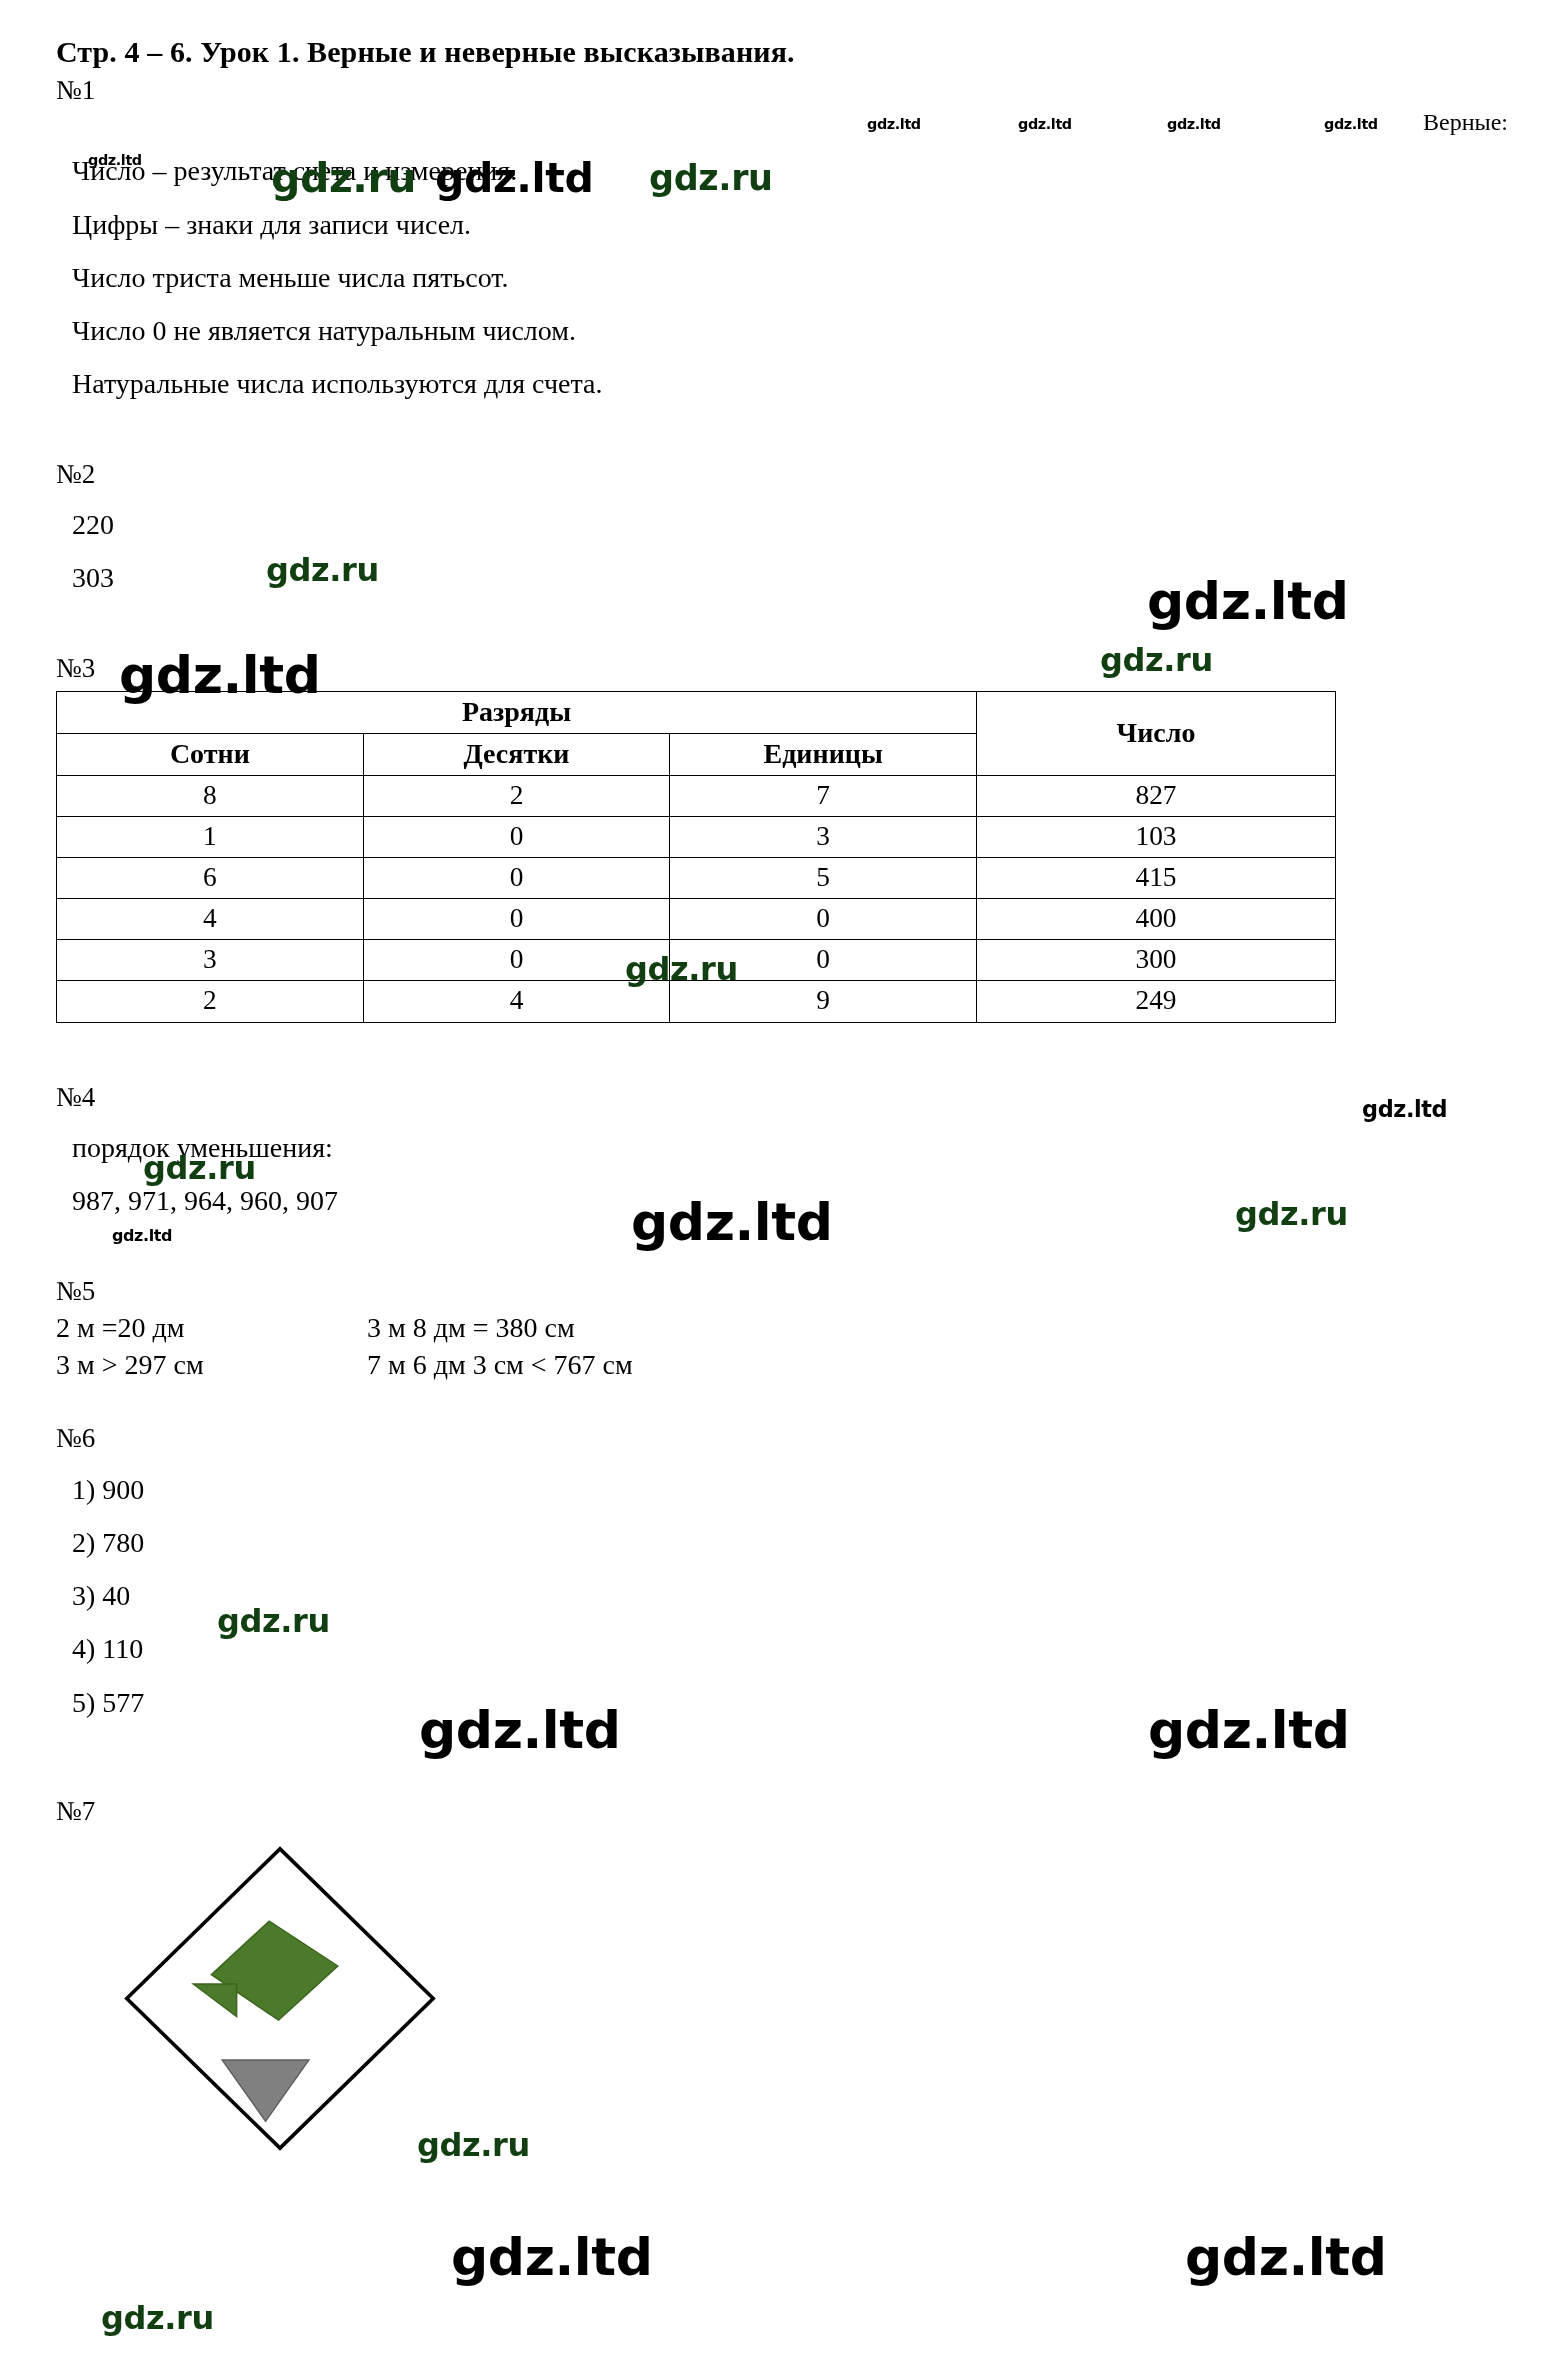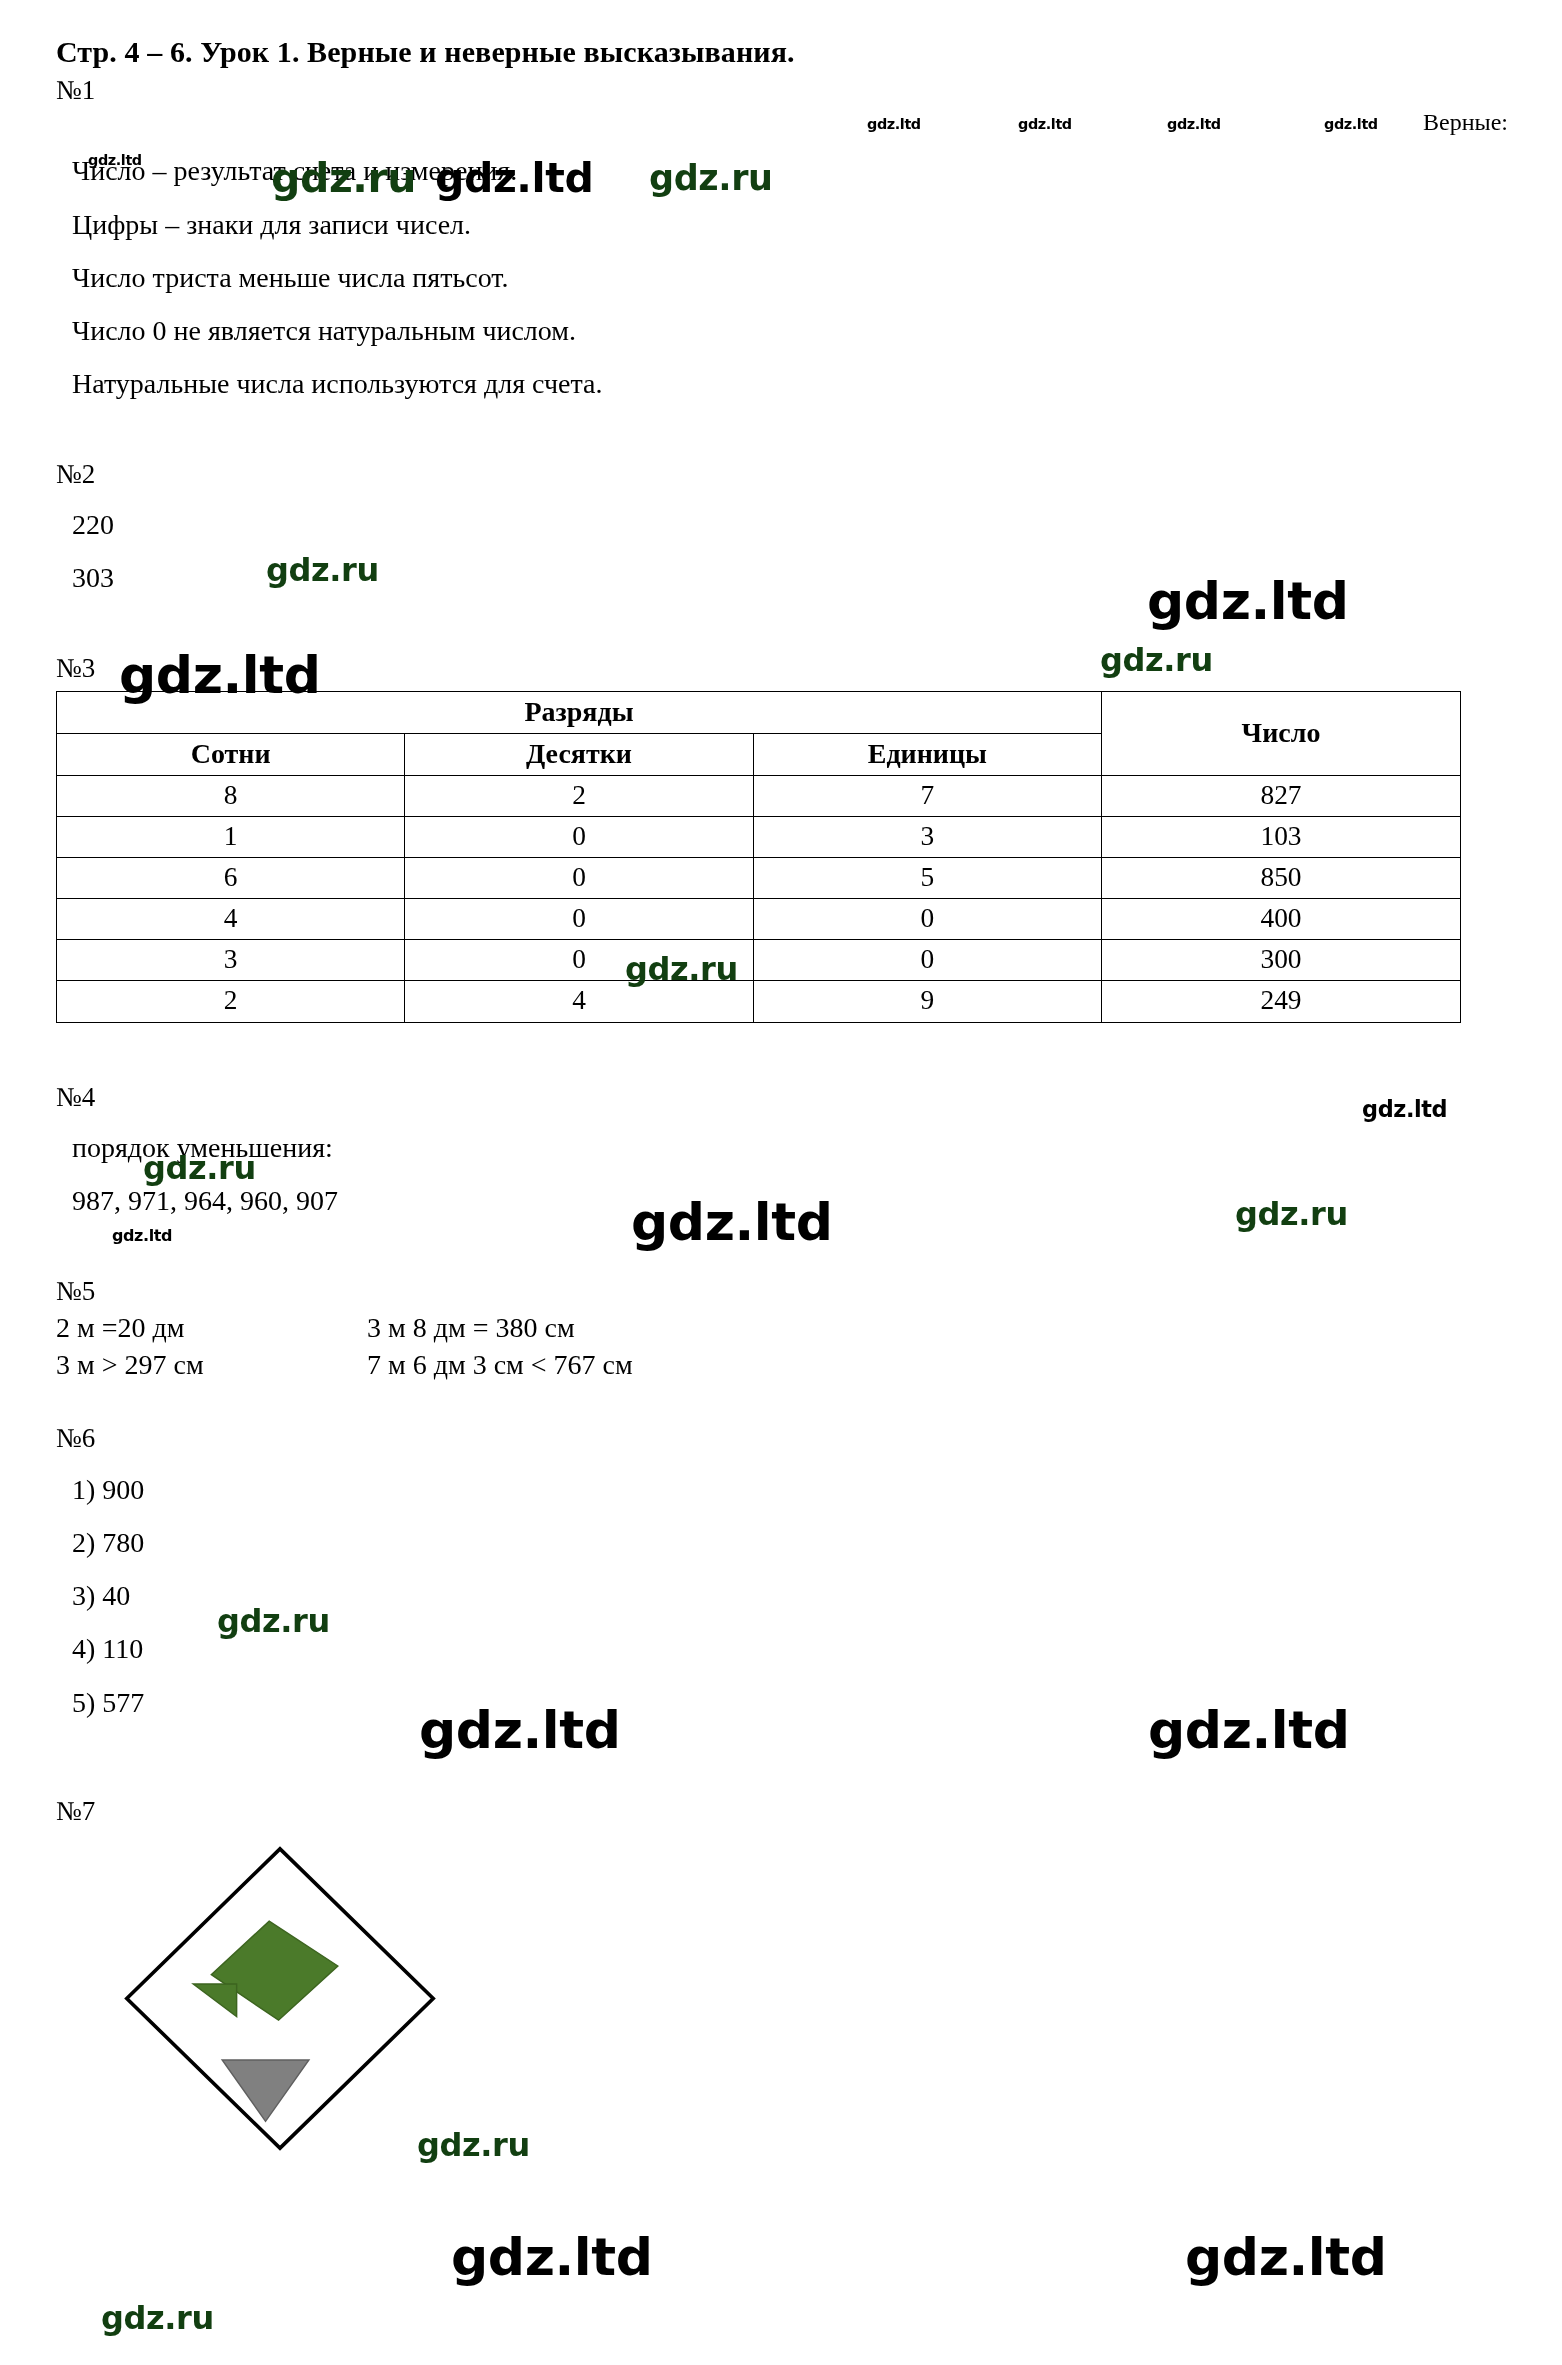--- a/index.html
+++ b/index.html
@@ -54,21 +54,21 @@
   .vern-row {
     font-size: 24px;
     line-height: 1.2;
     margin: 0 0 1.4px 0;
     text-align: right;
   }
 
   
   .digit-table {
     border-collapse: collapse;
-    width: 1405px;
+    width: 1280px;
     margin-top: 7.2px;
     table-layout: fixed;
   }
   .digit-table td, .digit-table th {
     border: 1.4px solid #000000;
     text-align: center;
     font-size: 27.4px;
     padding: 3.6px 0 5px 0;
     font-weight: normal;
     line-height: 1.15;
@@ -162,21 +162,21 @@
       <tr>
         <td>1</td>
         <td>0</td>
         <td>3</td>
         <td>103</td>
       </tr>
       <tr>
         <td>6</td>
         <td>0</td>
         <td>5</td>
-        <td>850</td>
+        <td>415</td>
       </tr>
       <tr>
         <td>4</td>
         <td>0</td>
         <td>0</td>
         <td>400</td>
       </tr>
       <tr>
         <td>3</td>
         <td>0</td>

